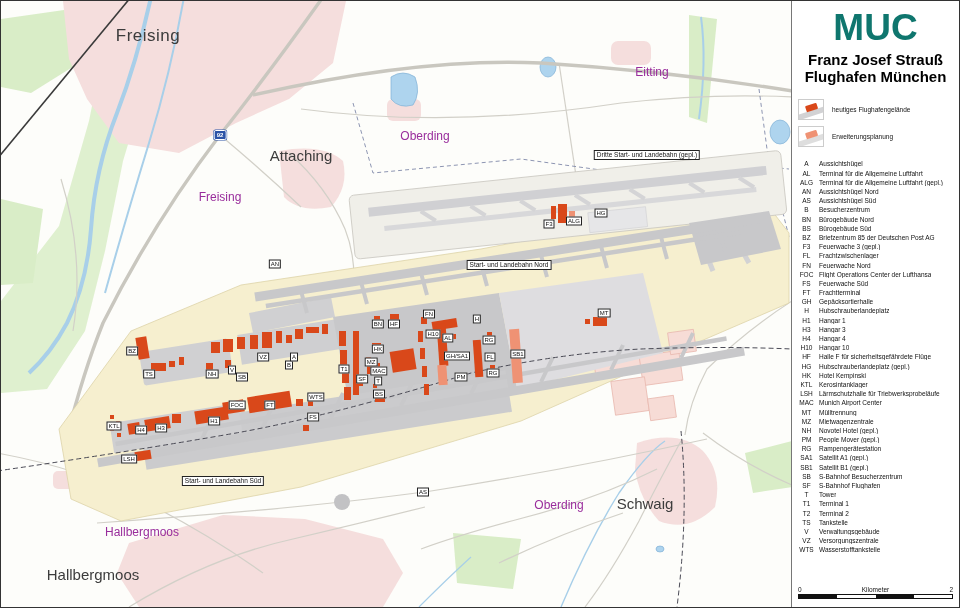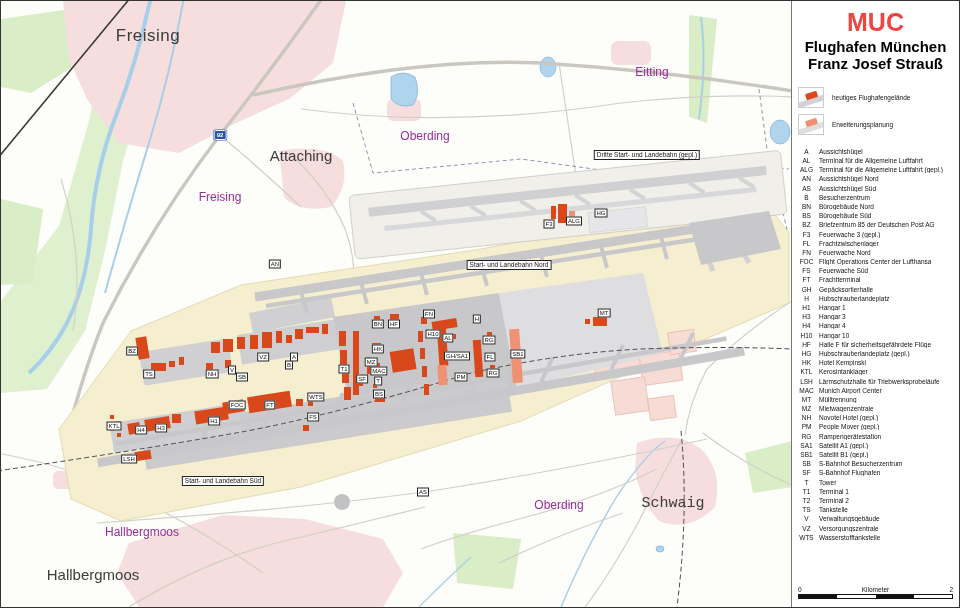--- a/index.html
+++ b/index.html
@@ -16,21 +16,21 @@
   .map-labels div{position:absolute;transform:translate(-50%,-50%);white-space:nowrap}
   .code-label{font-size:6px;line-height:7px;background:#fff;border:0.5px solid #222;padding:0 1px;color:#111}
   .runway-label{font-size:6.5px;line-height:8px;background:#fff;border:0.5px solid #222;padding:0 2px;color:#111}
   .place{color:#3c3c3c}
   .city-large{font-size:17px;letter-spacing:0.5px}
   .city{font-size:15px}
   .municipality{font-size:12px;color:var(--label_purple)}
   .shield{font-size:6px;line-height:8px;background:var(--shield_blue);color:#fff;border:0.5px solid #fff;box-shadow:0 0 0 0.5px var(--shield_blue);border-radius:2px;padding:0 2px;font-weight:bold}
   
   .panel{width:167px;height:606px;background:#fff;padding:6px 6px 8px 6px;display:flex;flex-direction:column}
-  .title{font-size:25px;font-weight:bold;text-align:center;line-height:1.05;color:#ef4444;margin-top:2px}
+  .title{font-size:37px;font-weight:bold;text-align:center;line-height:1.05;color:#0f766e;margin-top:2px}
   .subtitle{font-size:15px;font-weight:bold;text-align:center;line-height:1.12;color:#000;margin-top:4px}
   .legend{margin-top:14px;display:flex;flex-direction:column;gap:6px}
   .legend-item{display:flex;align-items:center;gap:8px}
   .legend-item svg{flex:none;border:1px solid #ccc;background:#fff}
   .legend-item .lbl{font-size:6.5px;color:#111}
   .abbr{margin-top:13px}
   .abbr-row{display:flex;align-items:baseline;height:9.2px}
   .abbr-code{width:17px;text-align:center;font-size:6.5px;color:#111;flex:none}
   .abbr-label{font-size:6.5px;color:#111;margin-left:4px;white-space:nowrap;overflow:hidden}
   .scalebar{margin-top:auto}
@@ -230,21 +230,21 @@
 
     <div class="map-labels" id="mapLabels">
         <div class="place city-large" style="left: 147px; top: 35px;">Freising</div>
         <div class="place city" style="left: 300px; top: 154px;">Attaching</div>
         <div class="place municipality" style="left: 219px; top: 196px;">Freising</div>
         <div class="place municipality" style="left: 424px; top: 135px;">Oberding</div>
         <div class="place municipality" style="left: 651px; top: 71px;">Eitting</div>
         <div class="place municipality" style="left: 141px; top: 531px;">Hallbergmoos</div>
         <div class="place city" style="left: 92px; top: 573px;">Hallbergmoos</div>
         <div class="place municipality" style="left: 558px; top: 504px;">Oberding</div>
-        <div class="place city" style="left: 672px; top: 502px; font-family: Liberation Mono, monospace;">Schwaig</div>
+        <div class="place city" style="left: 644px; top: 502px;">Schwaig</div>
         <div class="runway-label" style="left: 646px; top: 154px;">Dritte Start- und Landebahn (gepl.)</div>
         <div class="runway-label" style="left: 508px; top: 264px;">Start- und Landebahn Nord</div>
         <div class="runway-label" style="left: 222px; top: 480px;">Start- und Landebahn Süd</div>
         <div class="code-label" style="left: 274px; top: 263px;">AN</div>
         <div class="code-label" style="left: 131px; top: 350px;">BZ</div>
         <div class="code-label" style="left: 148px; top: 373px;">TS</div>
         <div class="code-label" style="left: 211px; top: 373px;">NH</div>
         <div class="code-label" style="left: 231px; top: 369px;">V</div>
         <div class="code-label" style="left: 241px; top: 376px;">SB</div>
         <div class="code-label" style="left: 262px; top: 356px;">VZ</div>
@@ -283,22 +283,22 @@
         <div class="code-label" style="left: 573px; top: 220px;">ALG</div>
         <div class="code-label" style="left: 600px; top: 212px;">HG</div>
         <div class="code-label" style="left: 422px; top: 491px;">AS</div>
         <div class="shield" style="left: 219px; top: 134px;">92</div>
       </div>
   </div>
 
   <aside class="panel">
     <div class="title">MUC</div>
     <div class="subtitle">
+      <div>Franz Josef Strauß</div>
       <div>Flughafen München</div>
-      <div>Franz Josef Strauß</div>
     </div>
 
     <div class="legend" id="legendItems">
         <div class="legend-item">
           <svg width="26" height="21" viewBox="0 0 26 21">
             <rect width="26" height="21" fill="#fff"></rect>
             <rect x="-3" y="12" width="34" height="6" fill="#d2d2d4" transform="rotate(-18 13 15)"></rect>
             <rect x="7" y="5" width="13" height="7" rx="1" fill="var(--building)" transform="rotate(-18 13 8)"></rect>
           </svg>
           <span class="lbl">heutiges Flughafengelände</span>

